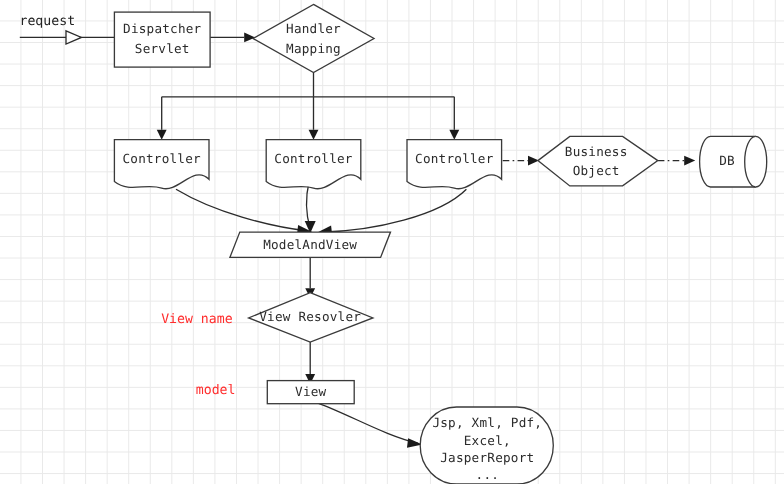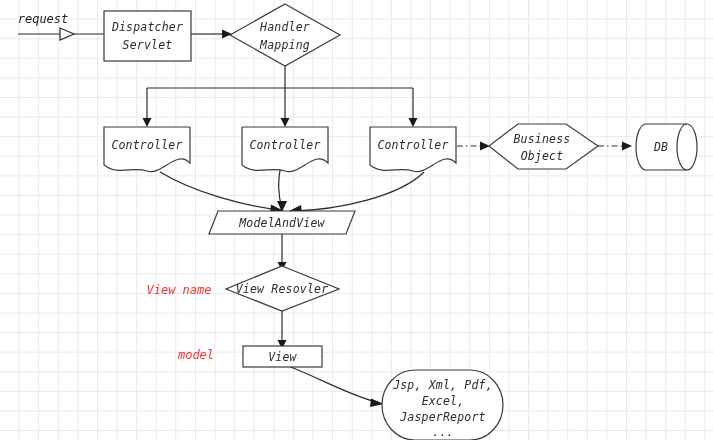--- a/index.html
+++ b/index.html
@@ -15,21 +15,20 @@
     position: relative;
     width: 713px;
     height: 440px;
     background-color: #ffffff;
     background-image:
       linear-gradient(to right, #e9e9e9 1px, transparent 1px),
       linear-gradient(to bottom, #e9e9e9 1px, transparent 1px);
     background-size: 19.6px 19.6px;
     background-position: -1px -1px;
     overflow: hidden;
-    font-style: italic;
   }
   #diagram {
     position: absolute;
     left: 0;
     top: 0;
     width: 713px;
     height: 440px;
   }
   .shape-text {
     font-family: "DejaVu Sans Mono", "Liberation Mono", monospace;

